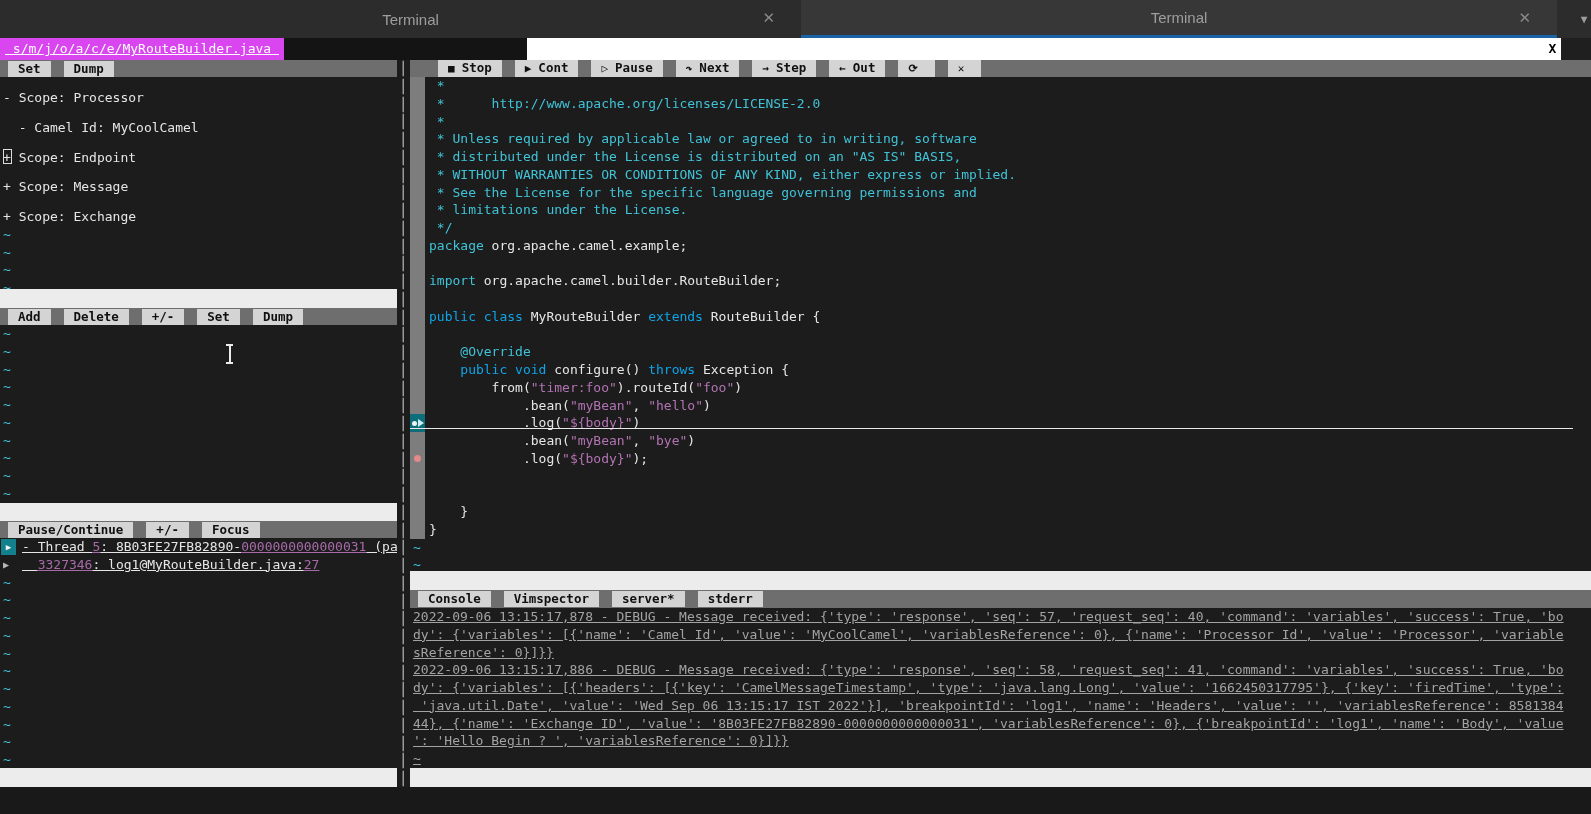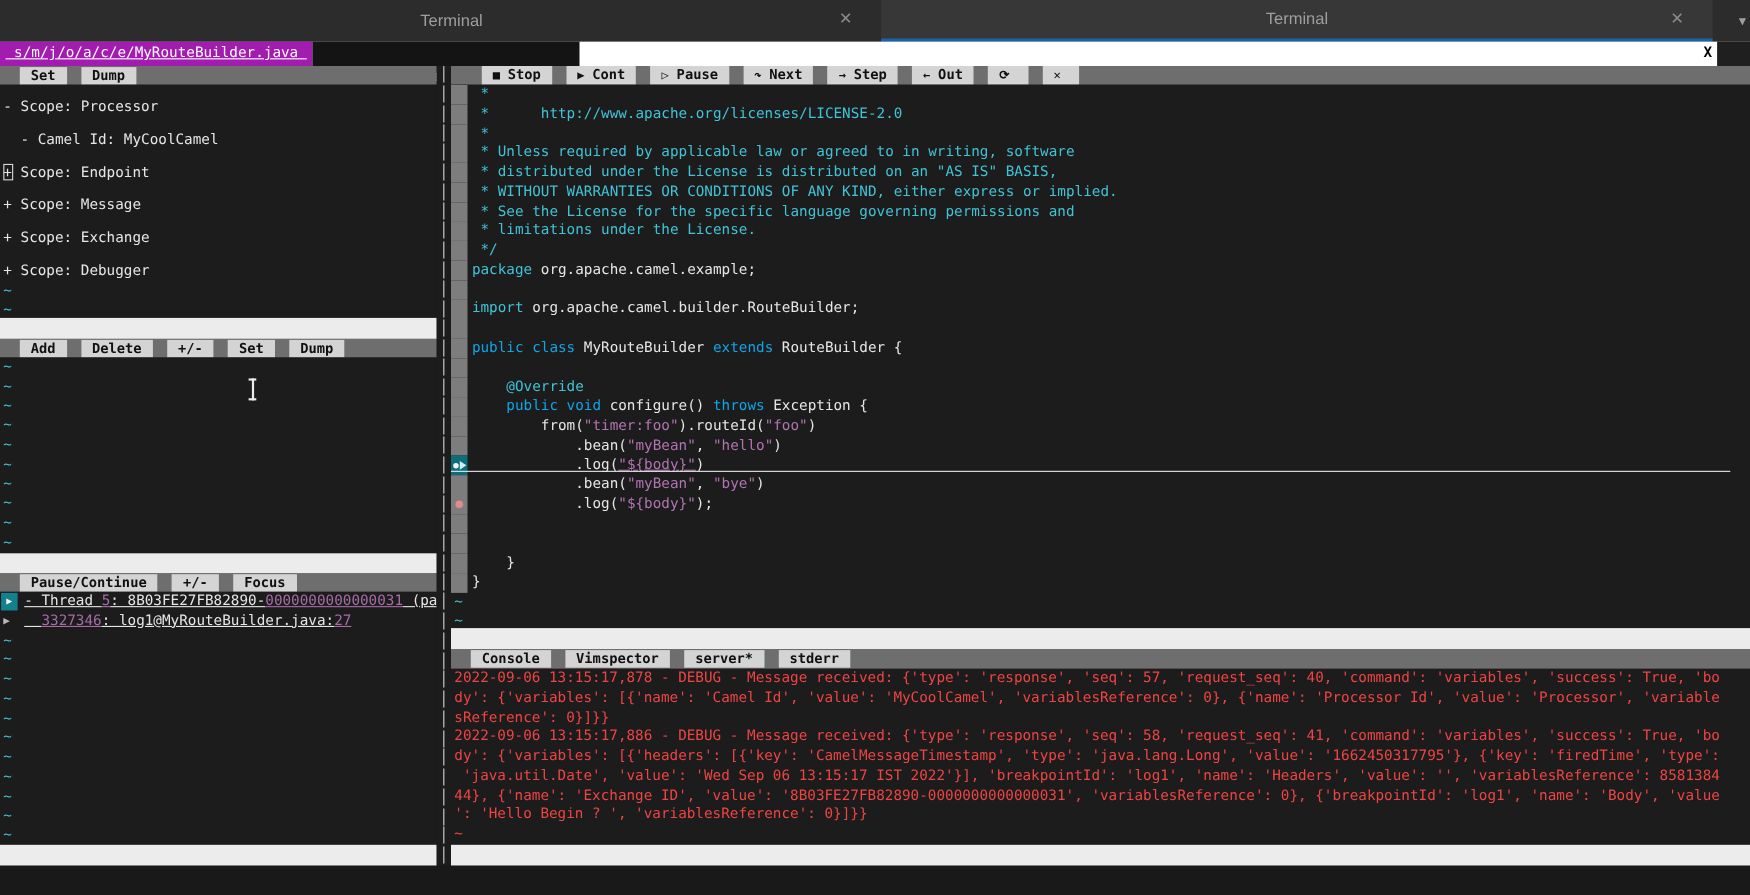--- a/index.html
+++ b/index.html
@@ -12,35 +12,35 @@
             font-family:"Liberation Sans",sans-serif;font-size:15px;color:#9e9e9e;box-sizing:border-box;}
   .term-tab.t1{width:781px;background:#2c2c2c;}
   .term-tab.t2{width:756px;background:#373737;border-bottom:3px solid #1b63a8;}
   .term-close{position:absolute;right:26px;top:10px;color:#8a8a8a;font-size:15px;line-height:16px;}
   .term-dd{width:54px;height:38px;background:#2c2c2c;display:flex;align-items:center;justify-content:center;
            color:#9e9e9e;font-size:11px;}
 
   
   .tabline{position:absolute;top:38px;left:0;width:1591px;height:22px;display:flex;background:#fff;
            font-size:13px;line-height:22px;white-space:pre;}
-  .vtab1{background:#a21caf;color:#fff;text-decoration:underline;padding:0 5px;}
+  .vtab1{background:#d946ef;color:#fff;text-decoration:underline;padding:0 5px;}
   .vtab2{background:#141414;color:#fff;font-weight:bold;padding:0 8px;}
   .vtab2 .num{color:#d75fd7;margin-right:8px;}
   .tl-fill{flex:1;background:#fff;}
   .tl-x{width:17px;background:#fff;color:#000;font-weight:bold;text-align:center;}
   .tl-corner{width:30px;background:#1f1f1f;}
 
   
   .left-col{position:absolute;top:60px;left:0;width:397px;height:727px;display:flex;flex-direction:column;}
   .right-col{position:absolute;top:60px;left:410px;width:1181px;height:727px;display:flex;flex-direction:column;}
   .vsep{position:absolute;top:60px;left:397px;width:13px;height:727px;color:#c9c9c9;font-size:13px;
         line-height:17.75px;white-space:pre;overflow:hidden;text-align:center;background:#1c1c1c;}
 
   
-  .winbar{height:17px;background:#6e6e6e;display:flex;align-items:center;gap:13px;padding-left:18px;
+  .winbar{height:17px;background:#6e6e6e;display:flex;align-items:center;gap:13px;padding-left:8px;
           flex:none;overflow:hidden;}
   .winbar.h18{height:18px;}
   .winbar.toolbar{padding-left:28px;}
   .wbtn{background:#d4d4d4;color:#101010;font-weight:bold;font-size:12.5px;line-height:16px;
         padding:0 10px;white-space:pre;}
   .wbtn .ic{margin-right:7px;font-size:11px;}
 
   
   .statusline{height:19px;background:#ececec;color:#000;font-size:13px;line-height:19px;
               position:relative;white-space:pre;flex:none;overflow:hidden;}
@@ -70,21 +70,21 @@
   
   .st-row{display:flex;}
   .st-mark{width:22px;flex:none;display:flex;align-items:center;}
   .st-cur{width:15px;height:16px;background:#12808d;color:#f5f5f5;font-size:9px;line-height:16px;
           text-align:center;margin-left:1px;}
   .st-plain{color:#b9b9b9;font-size:10px;padding-left:3px;}
   .st-text span{text-decoration:underline;}
   .sn{color:#a86ba8;}
 
   
-  .console .row{color:#ef4444;padding-left:3px;}
+  .console .row{color:#a3a3a3;padding-left:3px;text-decoration:underline;}
 
   
   .hollow-cursor{position:absolute;left:3px;top:72px;width:7px;height:13px;border:1px solid #dcdcdc;}
   .ibeam{position:absolute;left:224px;top:344px;width:11px;height:20px;z-index:9;}
   .ibeam::before{content:"";position:absolute;left:4.5px;top:0;width:2px;height:20px;background:#ececec;}
   .ibeam::after{content:"";position:absolute;left:2px;top:0;width:7px;height:2px;background:#ececec;
                 box-shadow:0 18px 0 #ececec;}
 
   .cmdline{position:absolute;top:787px;left:0;width:1591px;height:27px;background:#191919;}
 </style>
@@ -122,21 +122,20 @@
         <span class="wbtn">Set</span>
         <span class="wbtn">Dump</span>
       </div>
     <div class="win" id="vars-content" style="height:212px;">
 
     <div class="row pad">- Scope: Processor</div>
         <div class="row pad">  - Camel Id: MyCoolCamel</div>
         <div class="row pad">+ Scope: Endpoint</div>
         <div class="row pad">+ Scope: Message</div>
         <div class="row pad">+ Scope: Exchange</div>
-        <div class="row pad">+ Scope: Debugger</div>
         <div class="row tilde">~</div>
         <div class="row tilde">~</div>
         <div class="row tilde">~</div>
         <div class="row tilde">~</div>
         <div class="row tilde">~</div>
         <div class="hollow-cursor"></div>
       </div>
     <div class="statusline bold">
       
       

